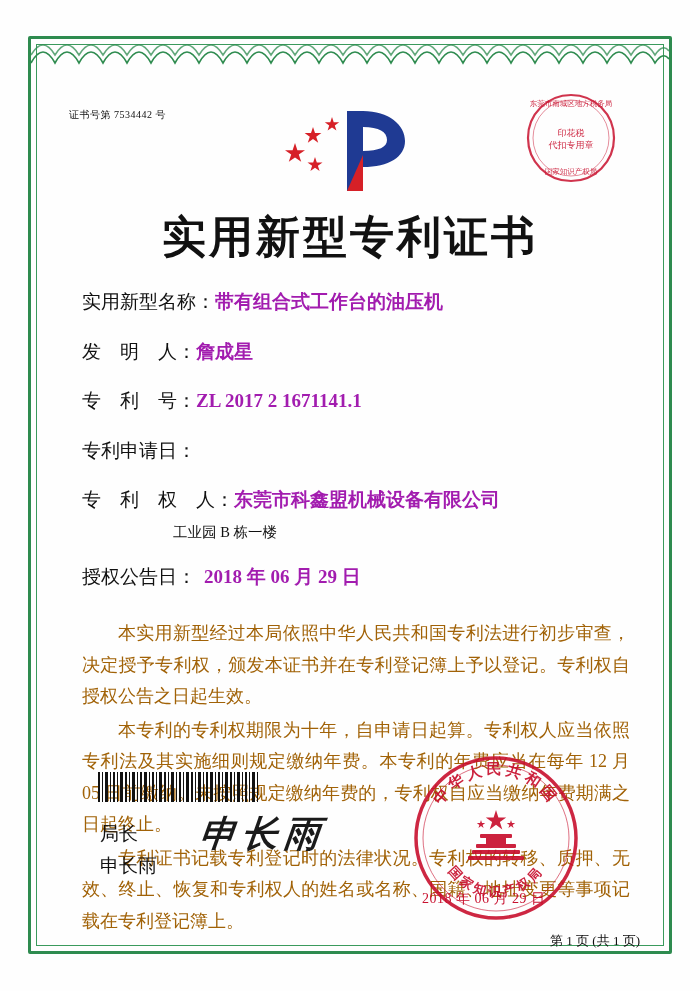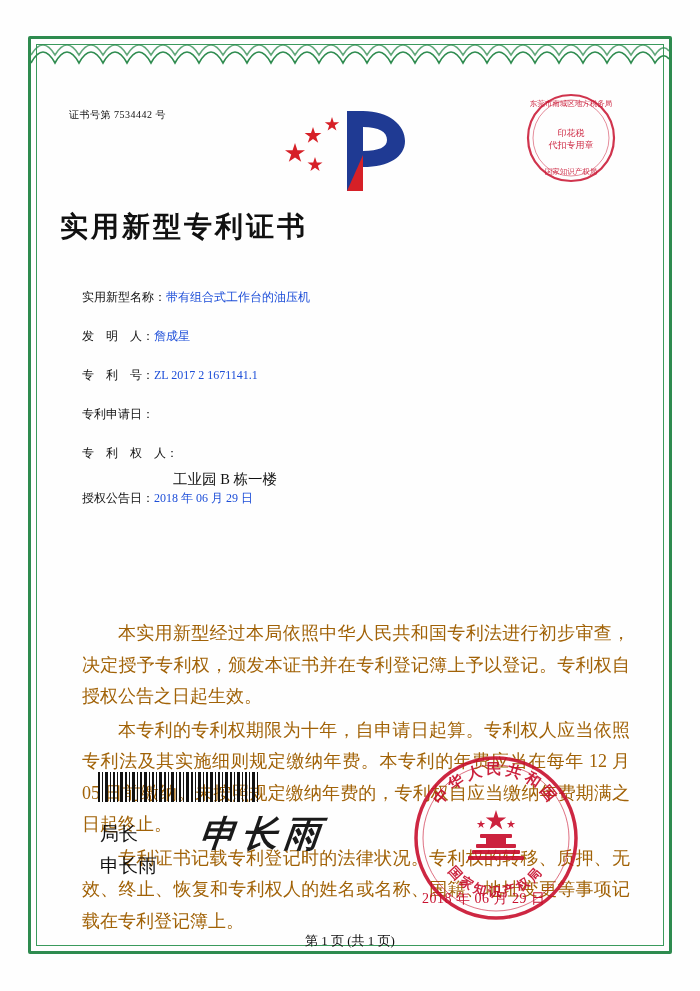--- a/index.html
+++ b/index.html
@@ -76,57 +76,59 @@
     position: absolute;
     left: 465px; top: 22px;
     width: 92px; height: 92px;
   }
 
   
   .title {
     position: absolute;
     left: 0; top: 138px;
     width: 580px;
-    text-align: left;
+    text-align: center;
     font-family: "DejaVu Sans", sans-serif;
     font-weight: bold;
-    font-size: 28px;
+    font-size: 44px;
     letter-spacing: 3px;
     color: #111;
   }
 
   
   .fields {
     position: absolute;
     left: 22px; top: 218px;
     width: 548px;
   }
   .frow {
     display: flex;
     align-items: flex-end;
     margin-bottom: 21px;
-    font-size: 12px;
+    font-size: 19px;
     line-height: 1.5;
   }
   .flabel {
     flex: 0 0 auto;
     white-space: pre;
     color: #111;
   }
   .fvalue {
     flex: 1 1 auto;
-    color: #1d4ed8;
+    color: #a21caf;
+    font-weight: bold;
   }
   .frow.two-col { justify-content: flex-start; }
-  .col-left { width: 300px; display:flex; }
+  .col-left { width: 300px; display:flex;gap:8px; }
   .col-right { display:flex; }
 
   .addr-second {
     margin-left: 91px;
     margin-top: -13px;
+    margin-bottom: 21px;
     font-size: 14.5px;
   }
 
   
   .paras {
     position: absolute;
     left: 22px; top: 548px;
     width: 548px;
     font-size: 18px;
     line-height: 1.75;
@@ -176,21 +178,21 @@
     font-size: 14px;
     color: #c8102e;
     letter-spacing: 0.5px;
   }
 
   
   .footer {
     position: absolute;
     left: 0; top: 862px;
     width: 580px;
-    text-align: center;
+    text-align: right;
     font-size: 13px;
     color: #111;
   }
 </style>
 </head>
 <body>
 
 <div class="page">
 
   <div class="border-outer"></div>
@@ -260,20 +262,21 @@
         <span class="flabel">专　利　号：</span>
         <span class="fvalue">ZL 2017 2 1671141.1</span>
       </div>
 
       <div class="frow">
         <span class="flabel">专利申请日：</span>
       </div>
 
       <div class="frow">
         <span class="flabel">专　利　权　人：</span>
+        <span class="fvalue">东莞市科鑫盟机械设备有限公司</span>
       </div>
 
       <div class="addr-second">工业园 B 栋一楼</div>
 
       <div class="frow two-col">
         <span class="col-left">
           <span class="flabel">授权公告日：</span>
           <span class="fvalue">2018 年 06 月 29 日</span>
         </span>
       </div>

